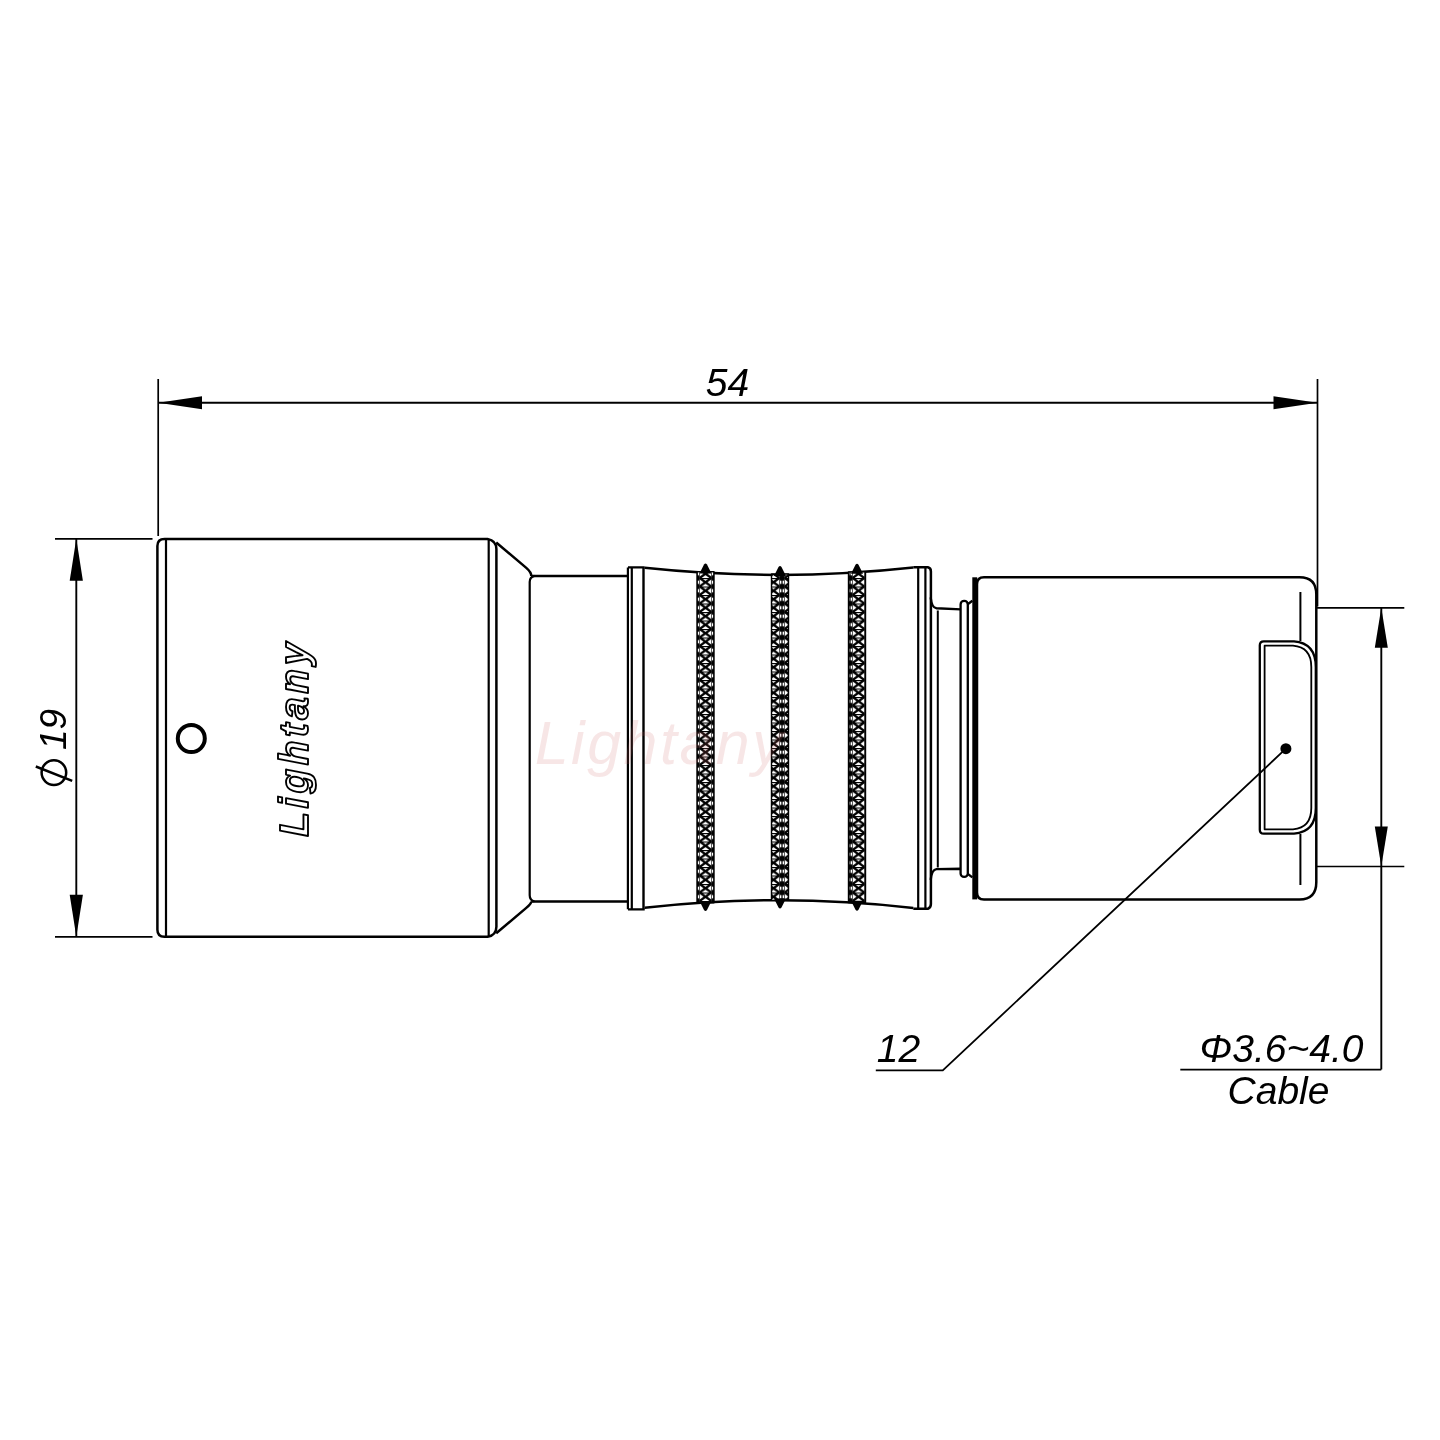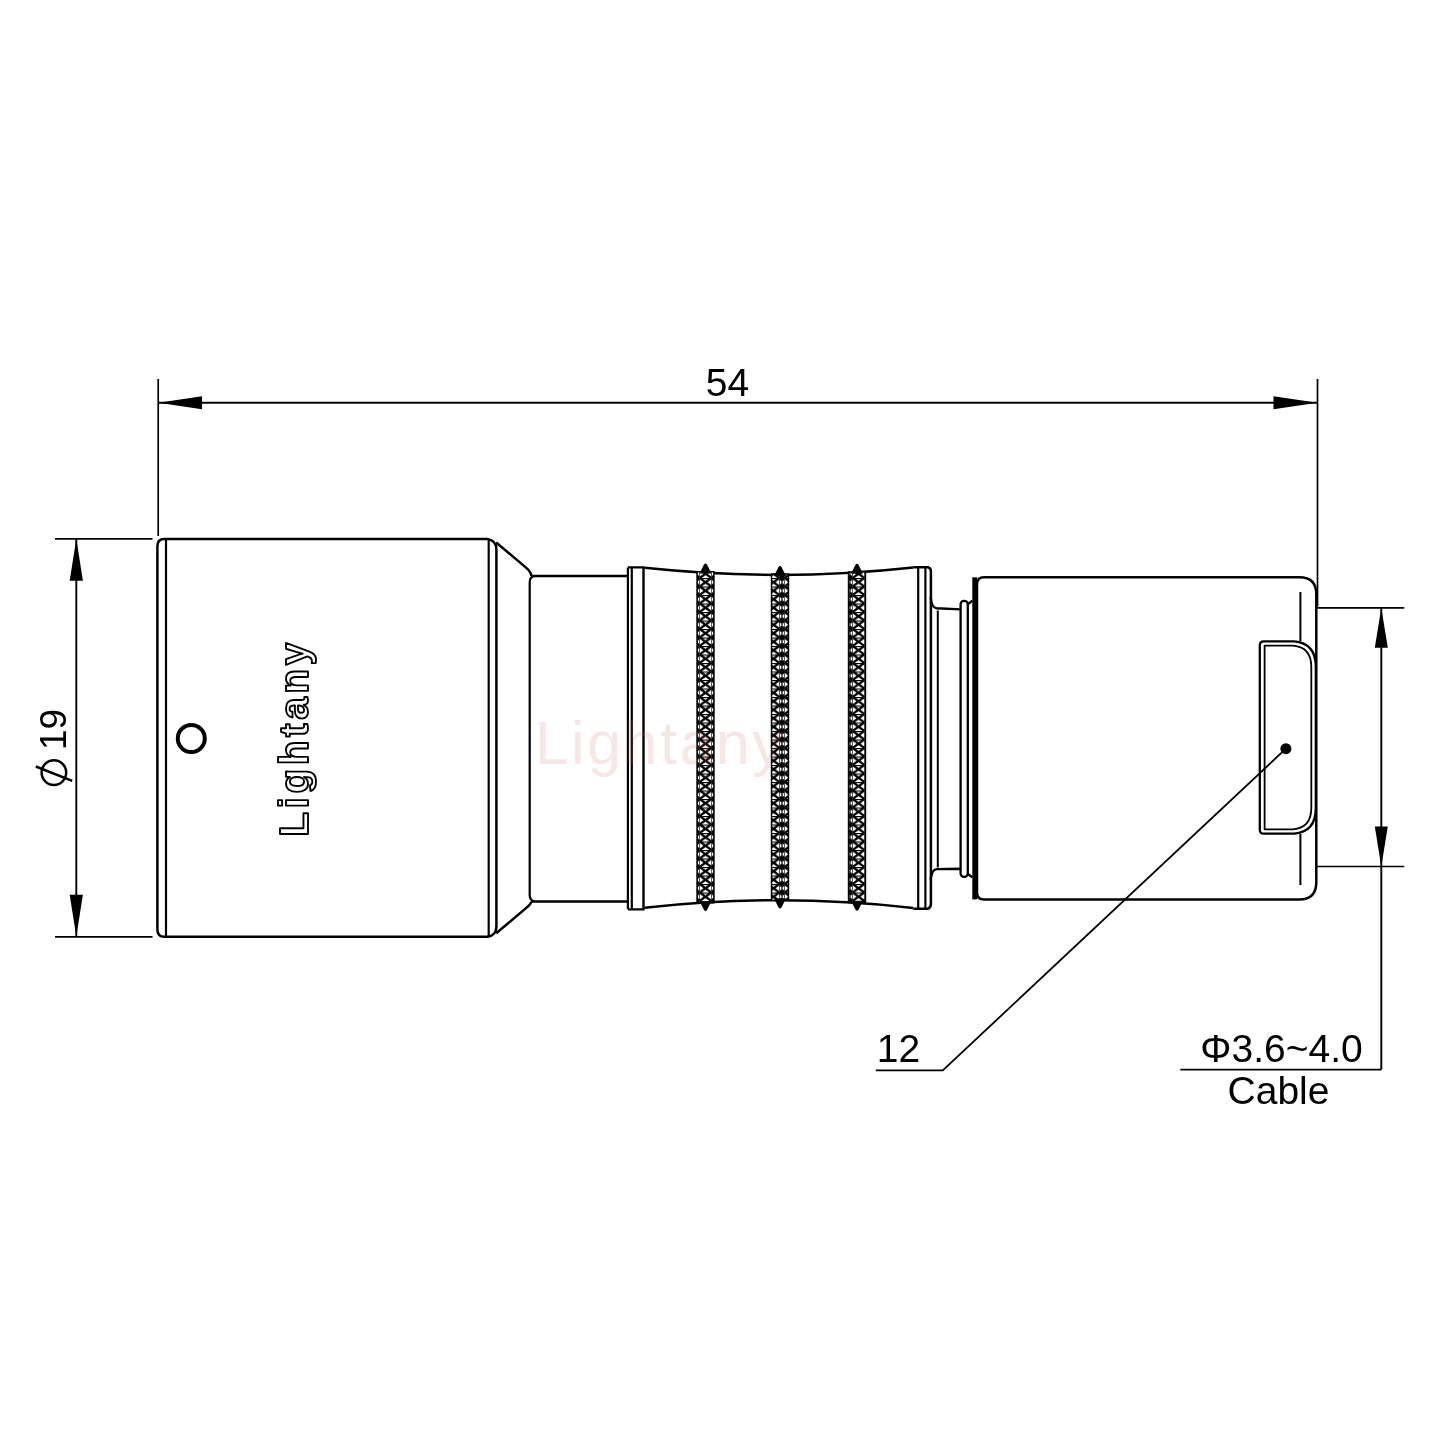--- a/index.html
+++ b/index.html
@@ -1,16 +1,16 @@
 <!DOCTYPE html>
 <html><head>
 <meta charset="utf-8">
 <style>
   html,body{margin:0;padding:0;background:#ffffff;}
-  .page{width:1440px;height:1440px;position:relative;background:#fff;overflow:hidden;}
+  .page{width:1440px;height:1440px;position:relative;background:#fff;overflow:hidden;font-style:italic;}
   text{font-family:"Liberation Sans",sans-serif;}
 </style>
 </head>
 <body>
 <div class="page">
 <svg width="1440" height="1440" viewBox="0 0 1440 1440" xmlns="http://www.w3.org/2000/svg">
 <defs>
   <pattern id="knurl" patternUnits="userSpaceOnUse" width="17" height="8.5">
     <rect width="17" height="8.5" fill="#ffffff"></rect>
     <rect x="0" y="0" width="2.7" height="8.5" fill="#000"></rect>

